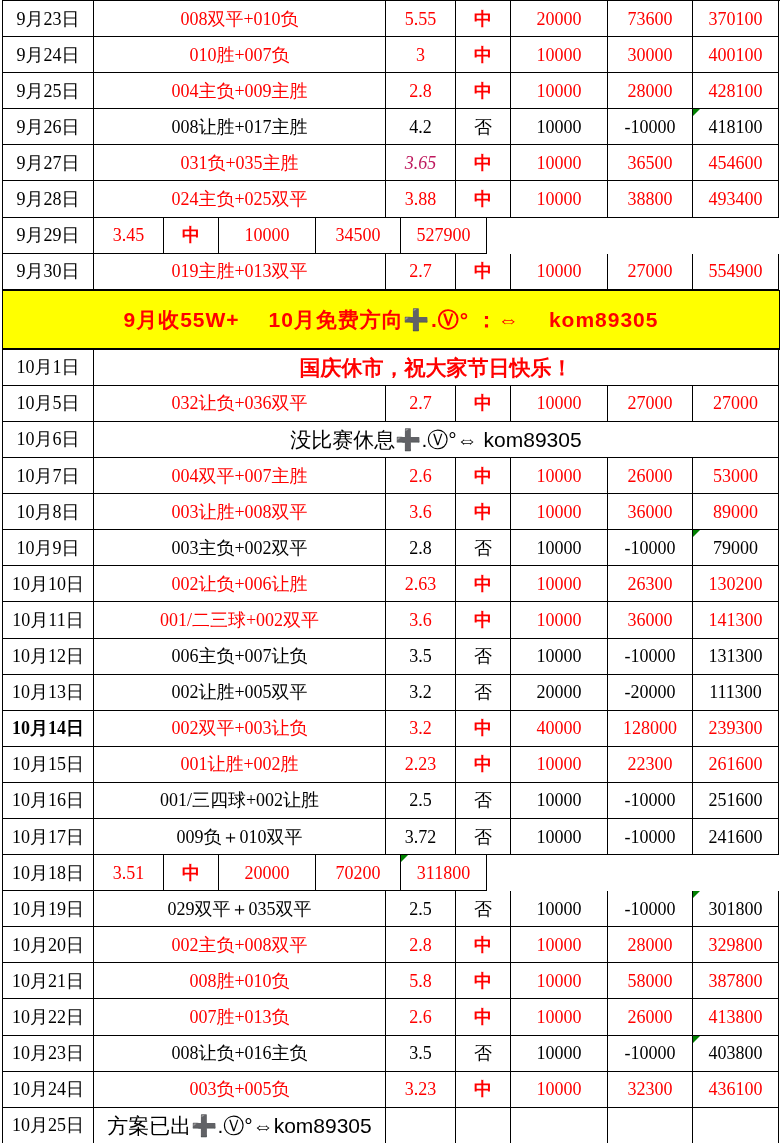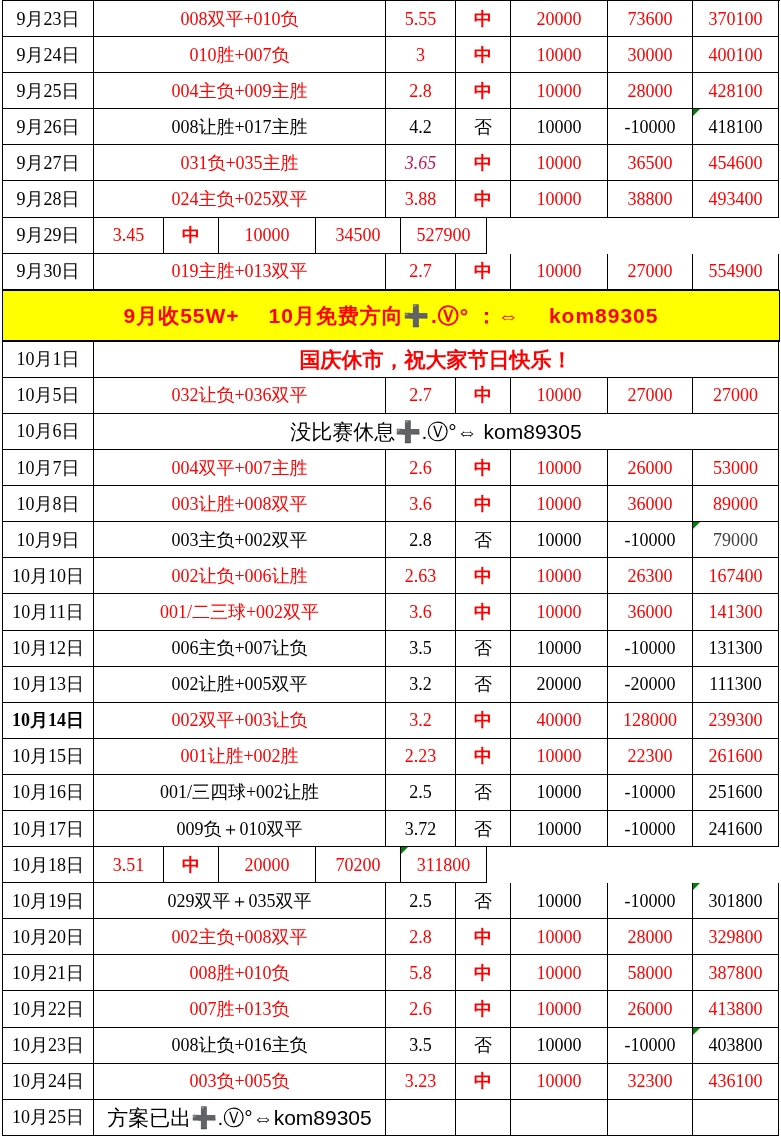--- a/index.html
+++ b/index.html
@@ -29,21 +29,21 @@
   }
   .c0{width:91px}
   .c1{width:292px}
   .c2{width:70px}
   .c3{width:55px}
   .c4{width:97px}
   .c5{width:85px}
   .c6{width:86px}
   .merged{width:685px;font-family:"Liberation Sans","DejaVu Sans",sans-serif;font-size:21px;}
   .bold{font-weight:bold;}
-  .banner-row{height:52px;}
+  .banner-row{height:60px;}
   .banner-cell{
     width:777px;
     border-right:1px solid #000;
     border-top:1px solid #000;
     border-bottom:2px solid #000;
     font-family:"Liberation Sans","DejaVu Sans",sans-serif;
     font-size:21px;font-weight:bold;
     letter-spacing:1px;
   }
   .plan-text{
@@ -170,30 +170,30 @@
       <div class="cell c5" style="color: rgb(255, 0, 0);">36000</div>
       <div class="cell c6" style="color: rgb(255, 0, 0);">89000</div>
     </div>
     <div class="row">
       <div class="cell c0" style="color: rgb(0, 0, 0);">10月9日</div>
       <div class="cell c1" style="color: rgb(0, 0, 0);">003主负+002双平</div>
       <div class="cell c2" style="color: rgb(0, 0, 0);">2.8</div>
       <div class="cell c3" style="color: rgb(0, 0, 0);">否</div>
       <div class="cell c4" style="color: rgb(0, 0, 0);">10000</div>
       <div class="cell c5" style="color: rgb(0, 0, 0);">-10000</div>
-      <div class="cell c6" style="color: #404040;">79000<div class="corner-marker" style="border-top-color: rgb(0, 128, 0);"></div></div>
+      <div class="cell c6" style="color: #000000;">79000<div class="corner-marker" style="border-top-color: rgb(0, 128, 0);"></div></div>
     </div>
     <div class="row">
       <div class="cell c0" style="color: rgb(0, 0, 0);">10月10日</div>
       <div class="cell c1" style="color: rgb(255, 0, 0);">002让负+006让胜</div>
       <div class="cell c2" style="color: rgb(255, 0, 0);">2.63</div>
       <div class="cell c3 bold" style="color: rgb(255, 0, 0);">中</div>
       <div class="cell c4" style="color: rgb(255, 0, 0);">10000</div>
       <div class="cell c5" style="color: rgb(255, 0, 0);">26300</div>
-      <div class="cell c6" style="color: rgb(255, 0, 0);">167400</div>
+      <div class="cell c6" style="color: rgb(255, 0, 0);">130200</div>
     </div>
     <div class="row">
       <div class="cell c0" style="color: rgb(0, 0, 0);">10月11日</div>
       <div class="cell c1" style="color: rgb(255, 0, 0);">001/二三球+002双平</div>
       <div class="cell c2" style="color: rgb(255, 0, 0);">3.6</div>
       <div class="cell c3 bold" style="color: rgb(255, 0, 0);">中</div>
       <div class="cell c4" style="color: rgb(255, 0, 0);">10000</div>
       <div class="cell c5" style="color: rgb(255, 0, 0);">36000</div>
       <div class="cell c6" style="color: rgb(255, 0, 0);">141300</div>
     </div>

